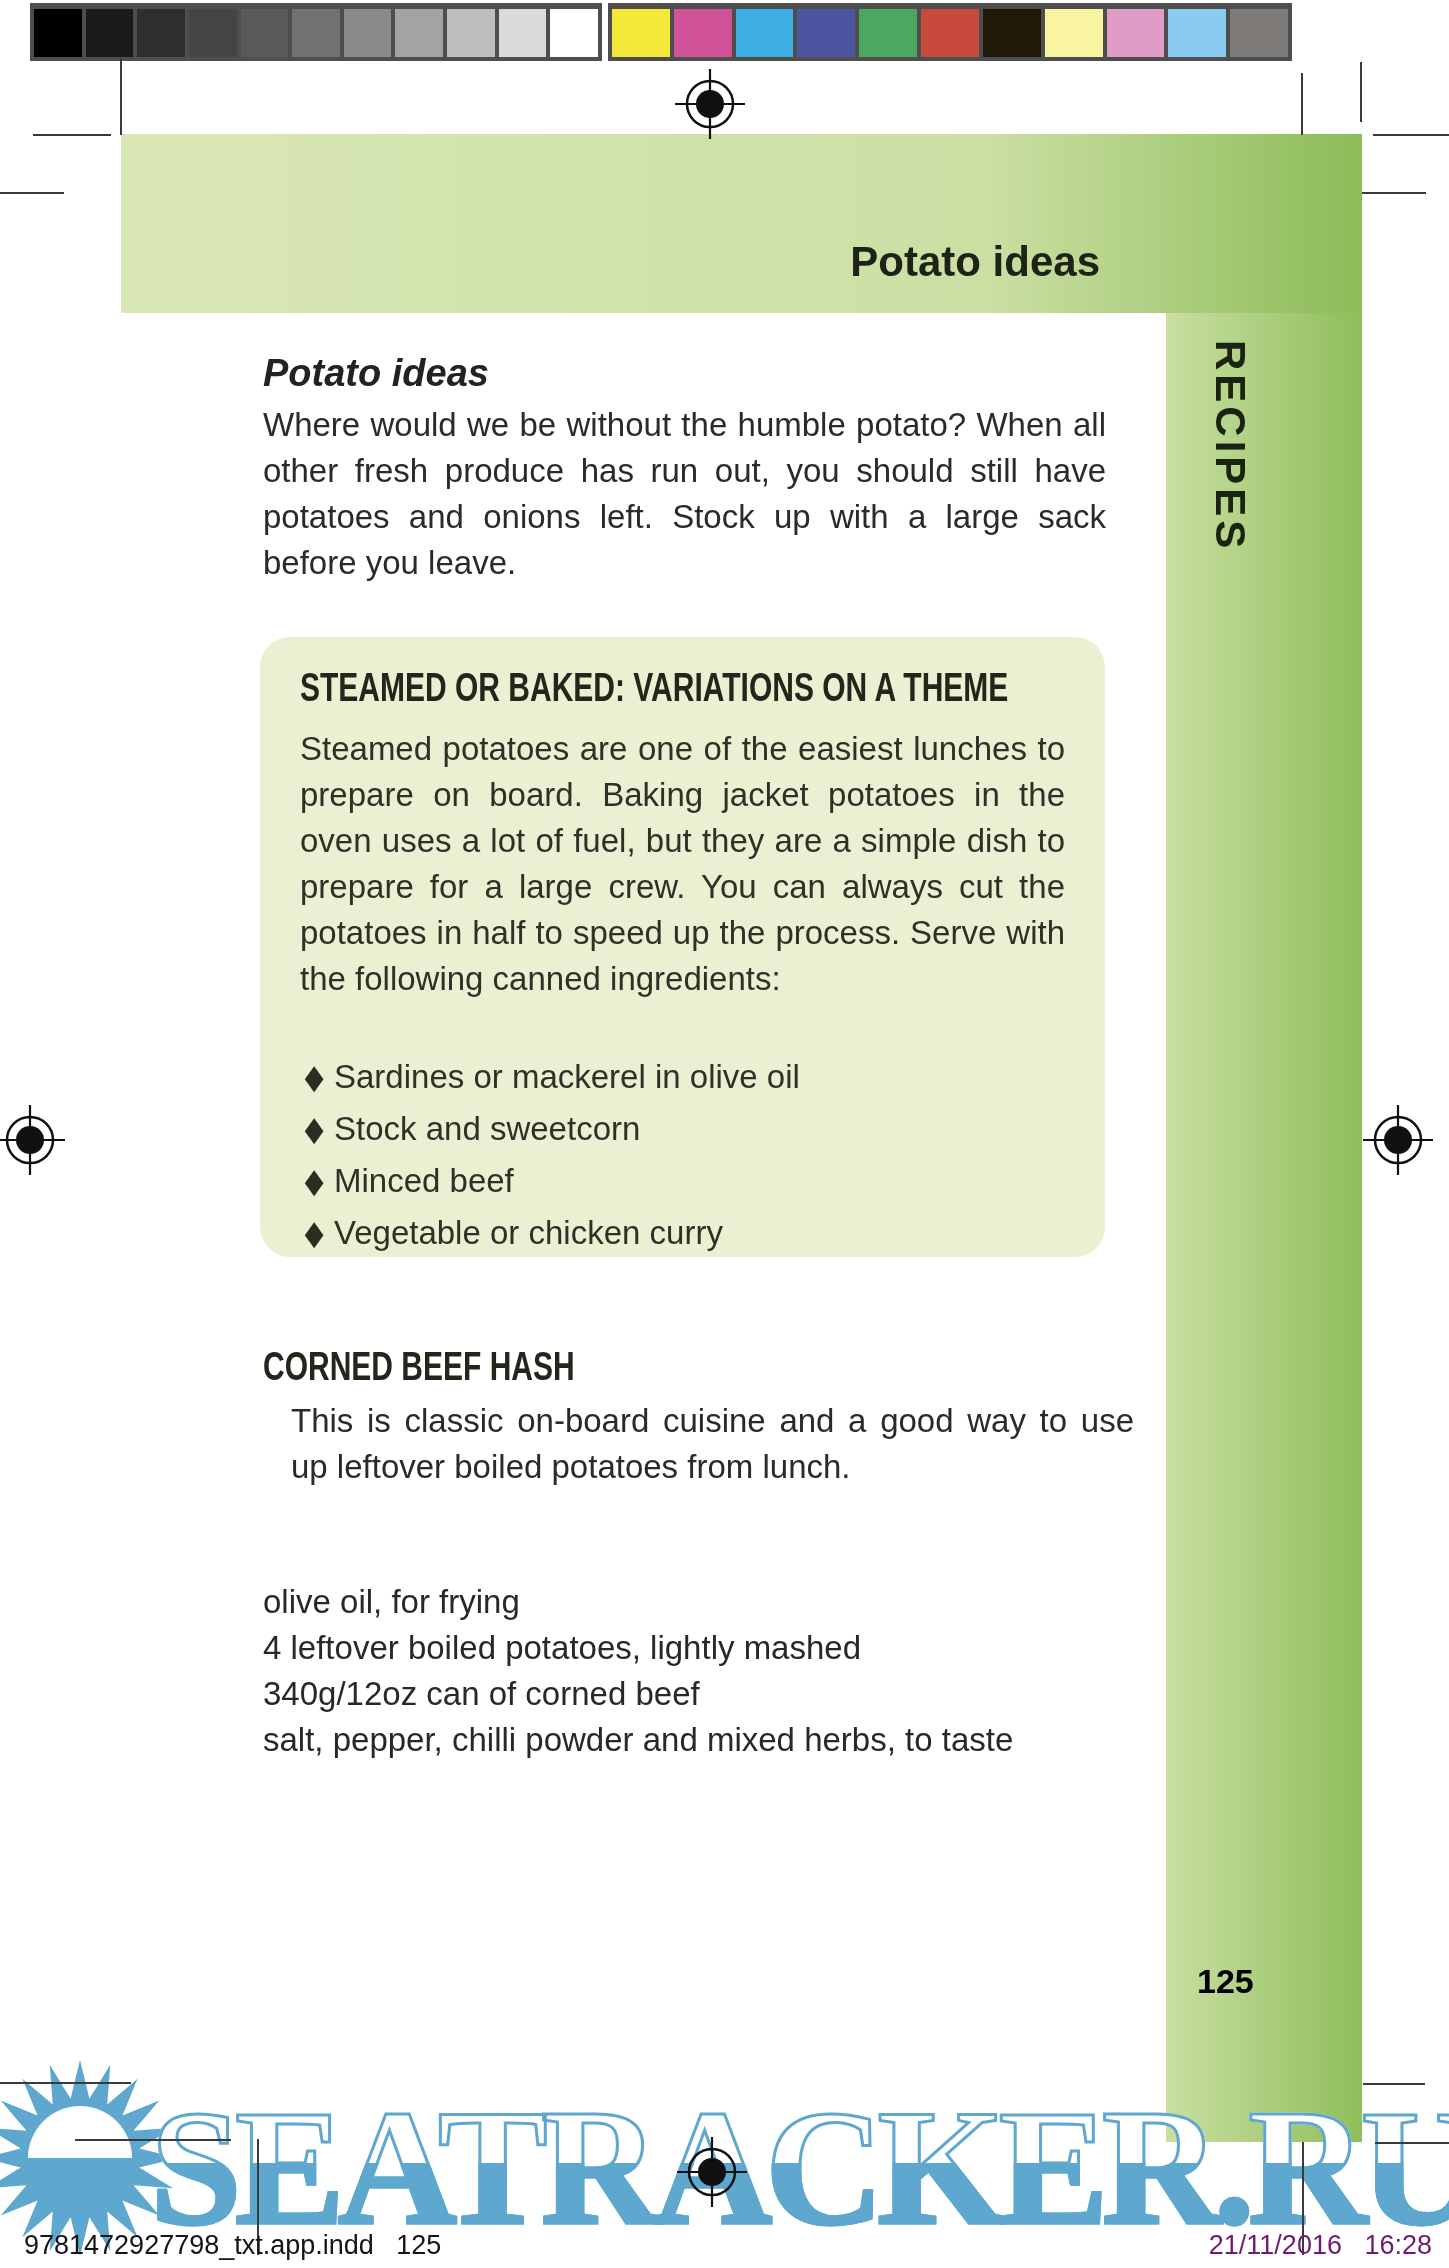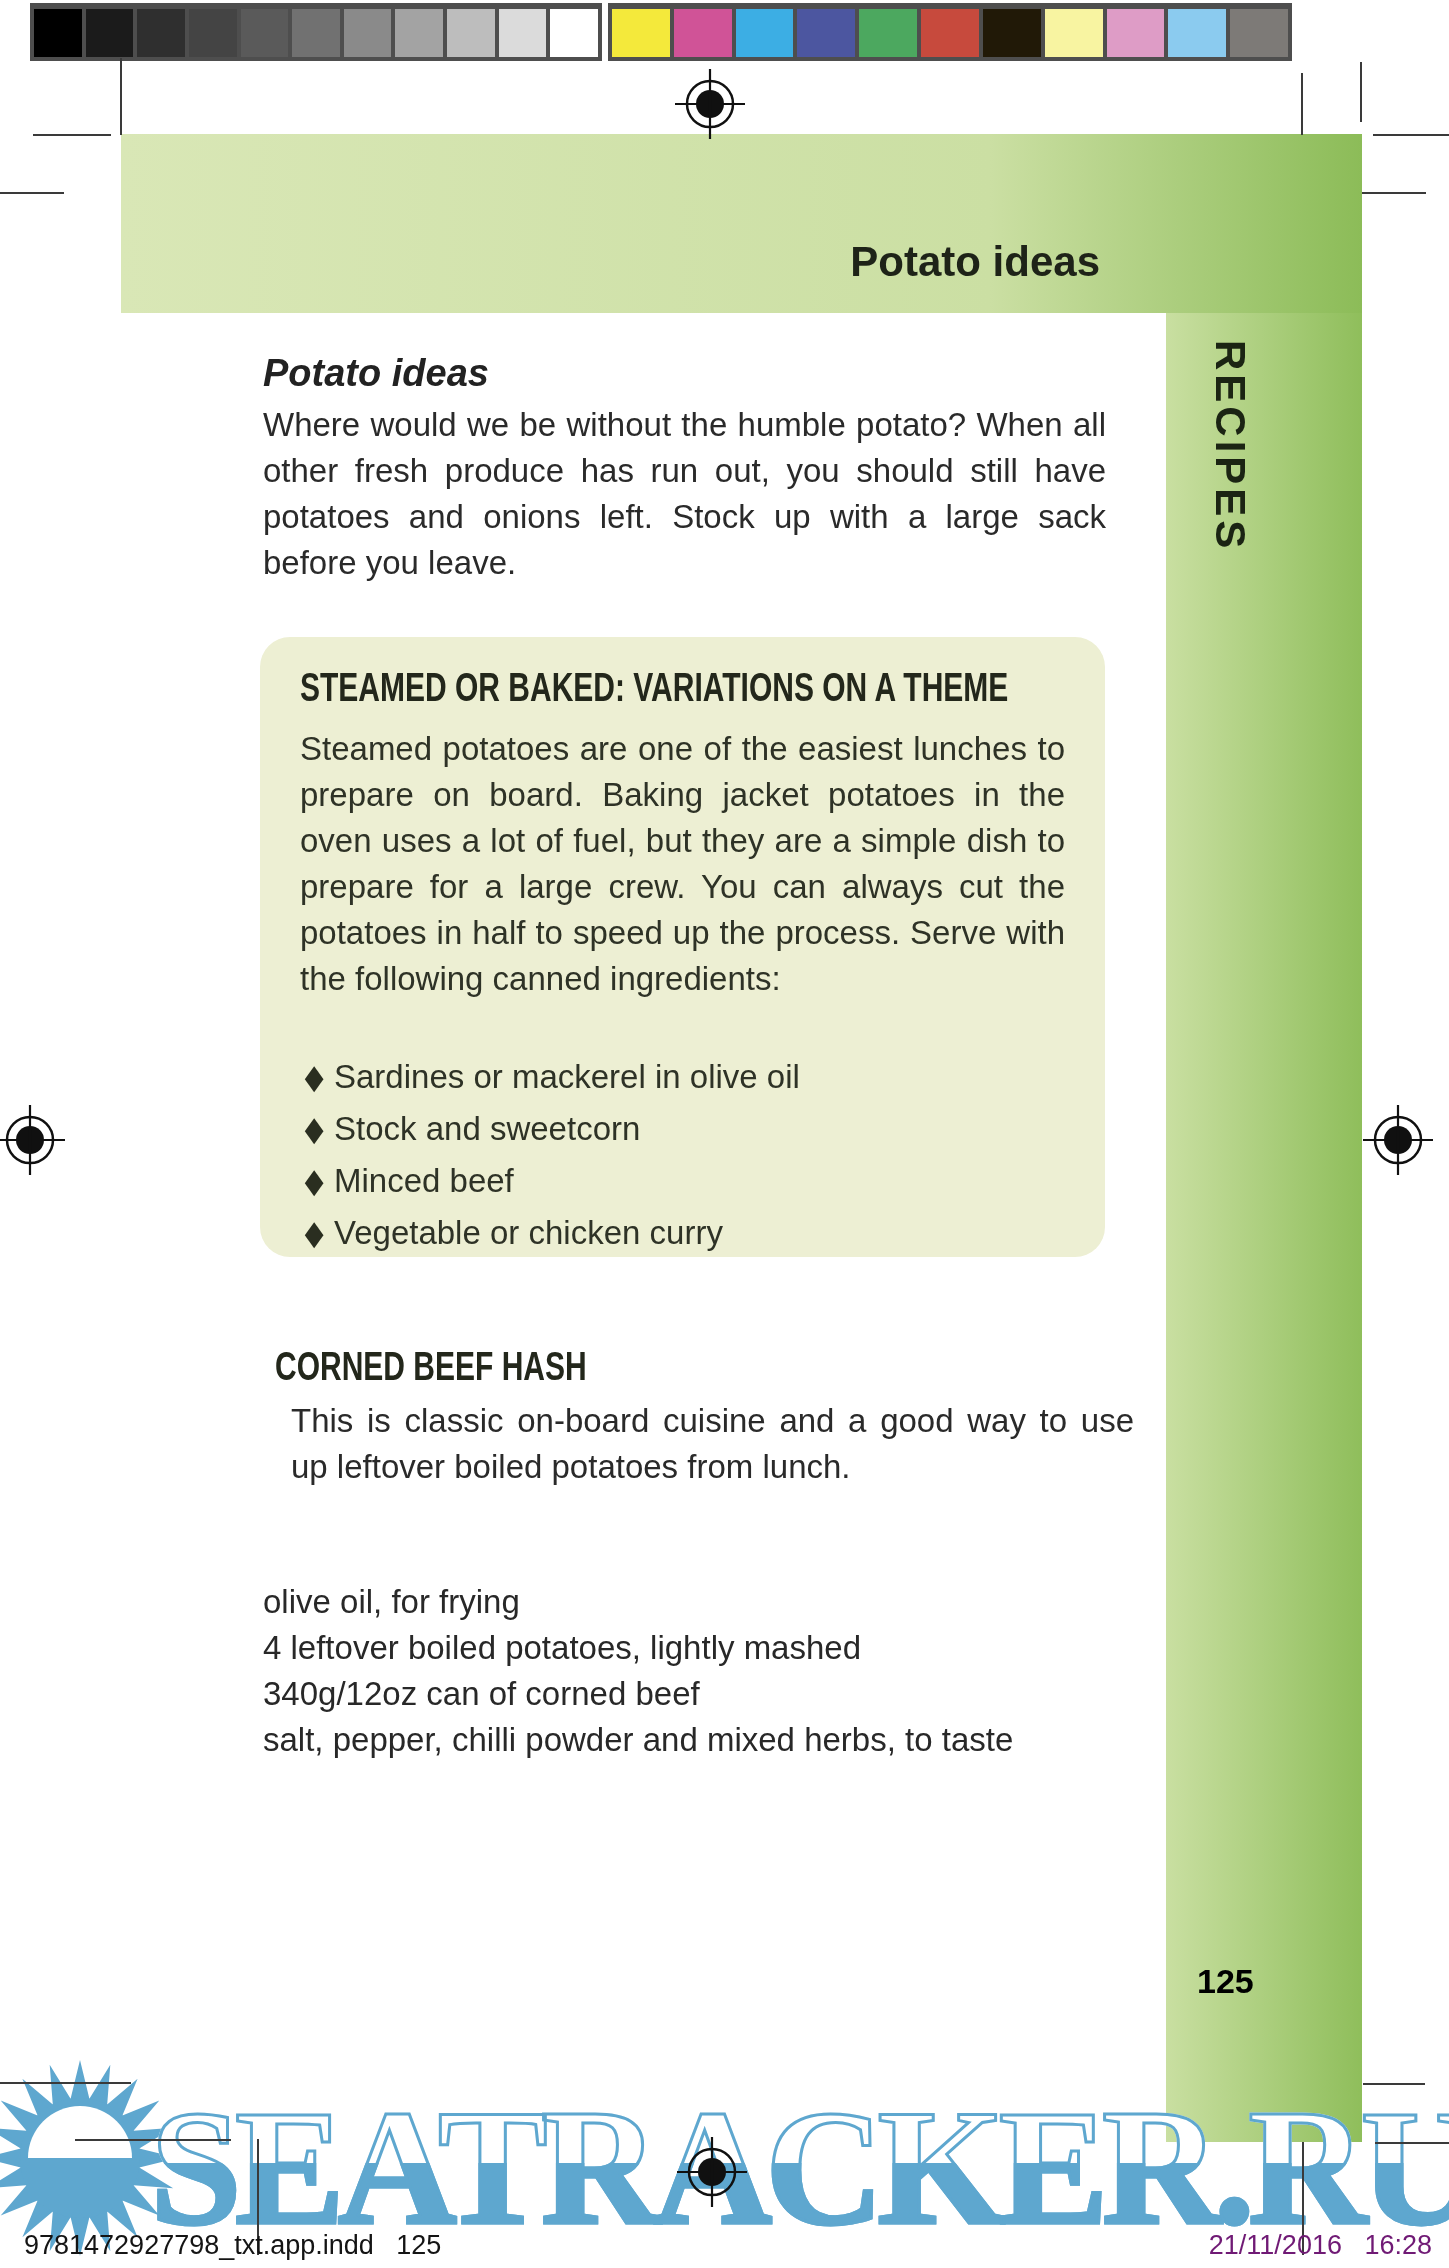--- a/index.html
+++ b/index.html
@@ -56,21 +56,21 @@
   }
   .box-heading{font-size:40px; font-weight:bold; line-height:44px; color:#23271b;}
   .box-body{margin-top:17px; font-size:33px; line-height:46px; text-align:justify;}
   .bullet-list{margin-top:46px;}
   .bullet-item{display:flex; align-items:baseline; font-size:33px; line-height:46px;}
   .bullet-glyph{
     display:inline-block; transform:scaleX(0.72); transform-origin:center;
     font-size:34px; width:34px; flex:0 0 34px; color:#2a2e20;
   }
   .bullet-item .btxt{flex:1;margin-top:6px;}
-  .recipe-heading{top:1344px; font-size:40px; font-weight:bold; color:#23271b;margin-left:12px;}
+  .recipe-heading{top:1344px; font-size:40px; font-weight:bold; color:#23271b;}
   .recipe-intro{top:1398px;margin-left:28px;}
   .serves{top:1533px; font-size:33px; font-style:italic; line-height:46px;}
   .ingredients{top:1579px; font-size:33px; line-height:46px;}
   
   .wm-sun{position:absolute; left:-25px; top:2053px; width:210px; height:210px; z-index:20;}
   .wm-text{
     position:absolute; left:150px; top:2085px; z-index:20;
     font-family:"Liberation Serif", serif; font-weight:bold;
     font-size:165px; line-height:165px; letter-spacing:-7px; white-space:nowrap;
     color:transparent;

